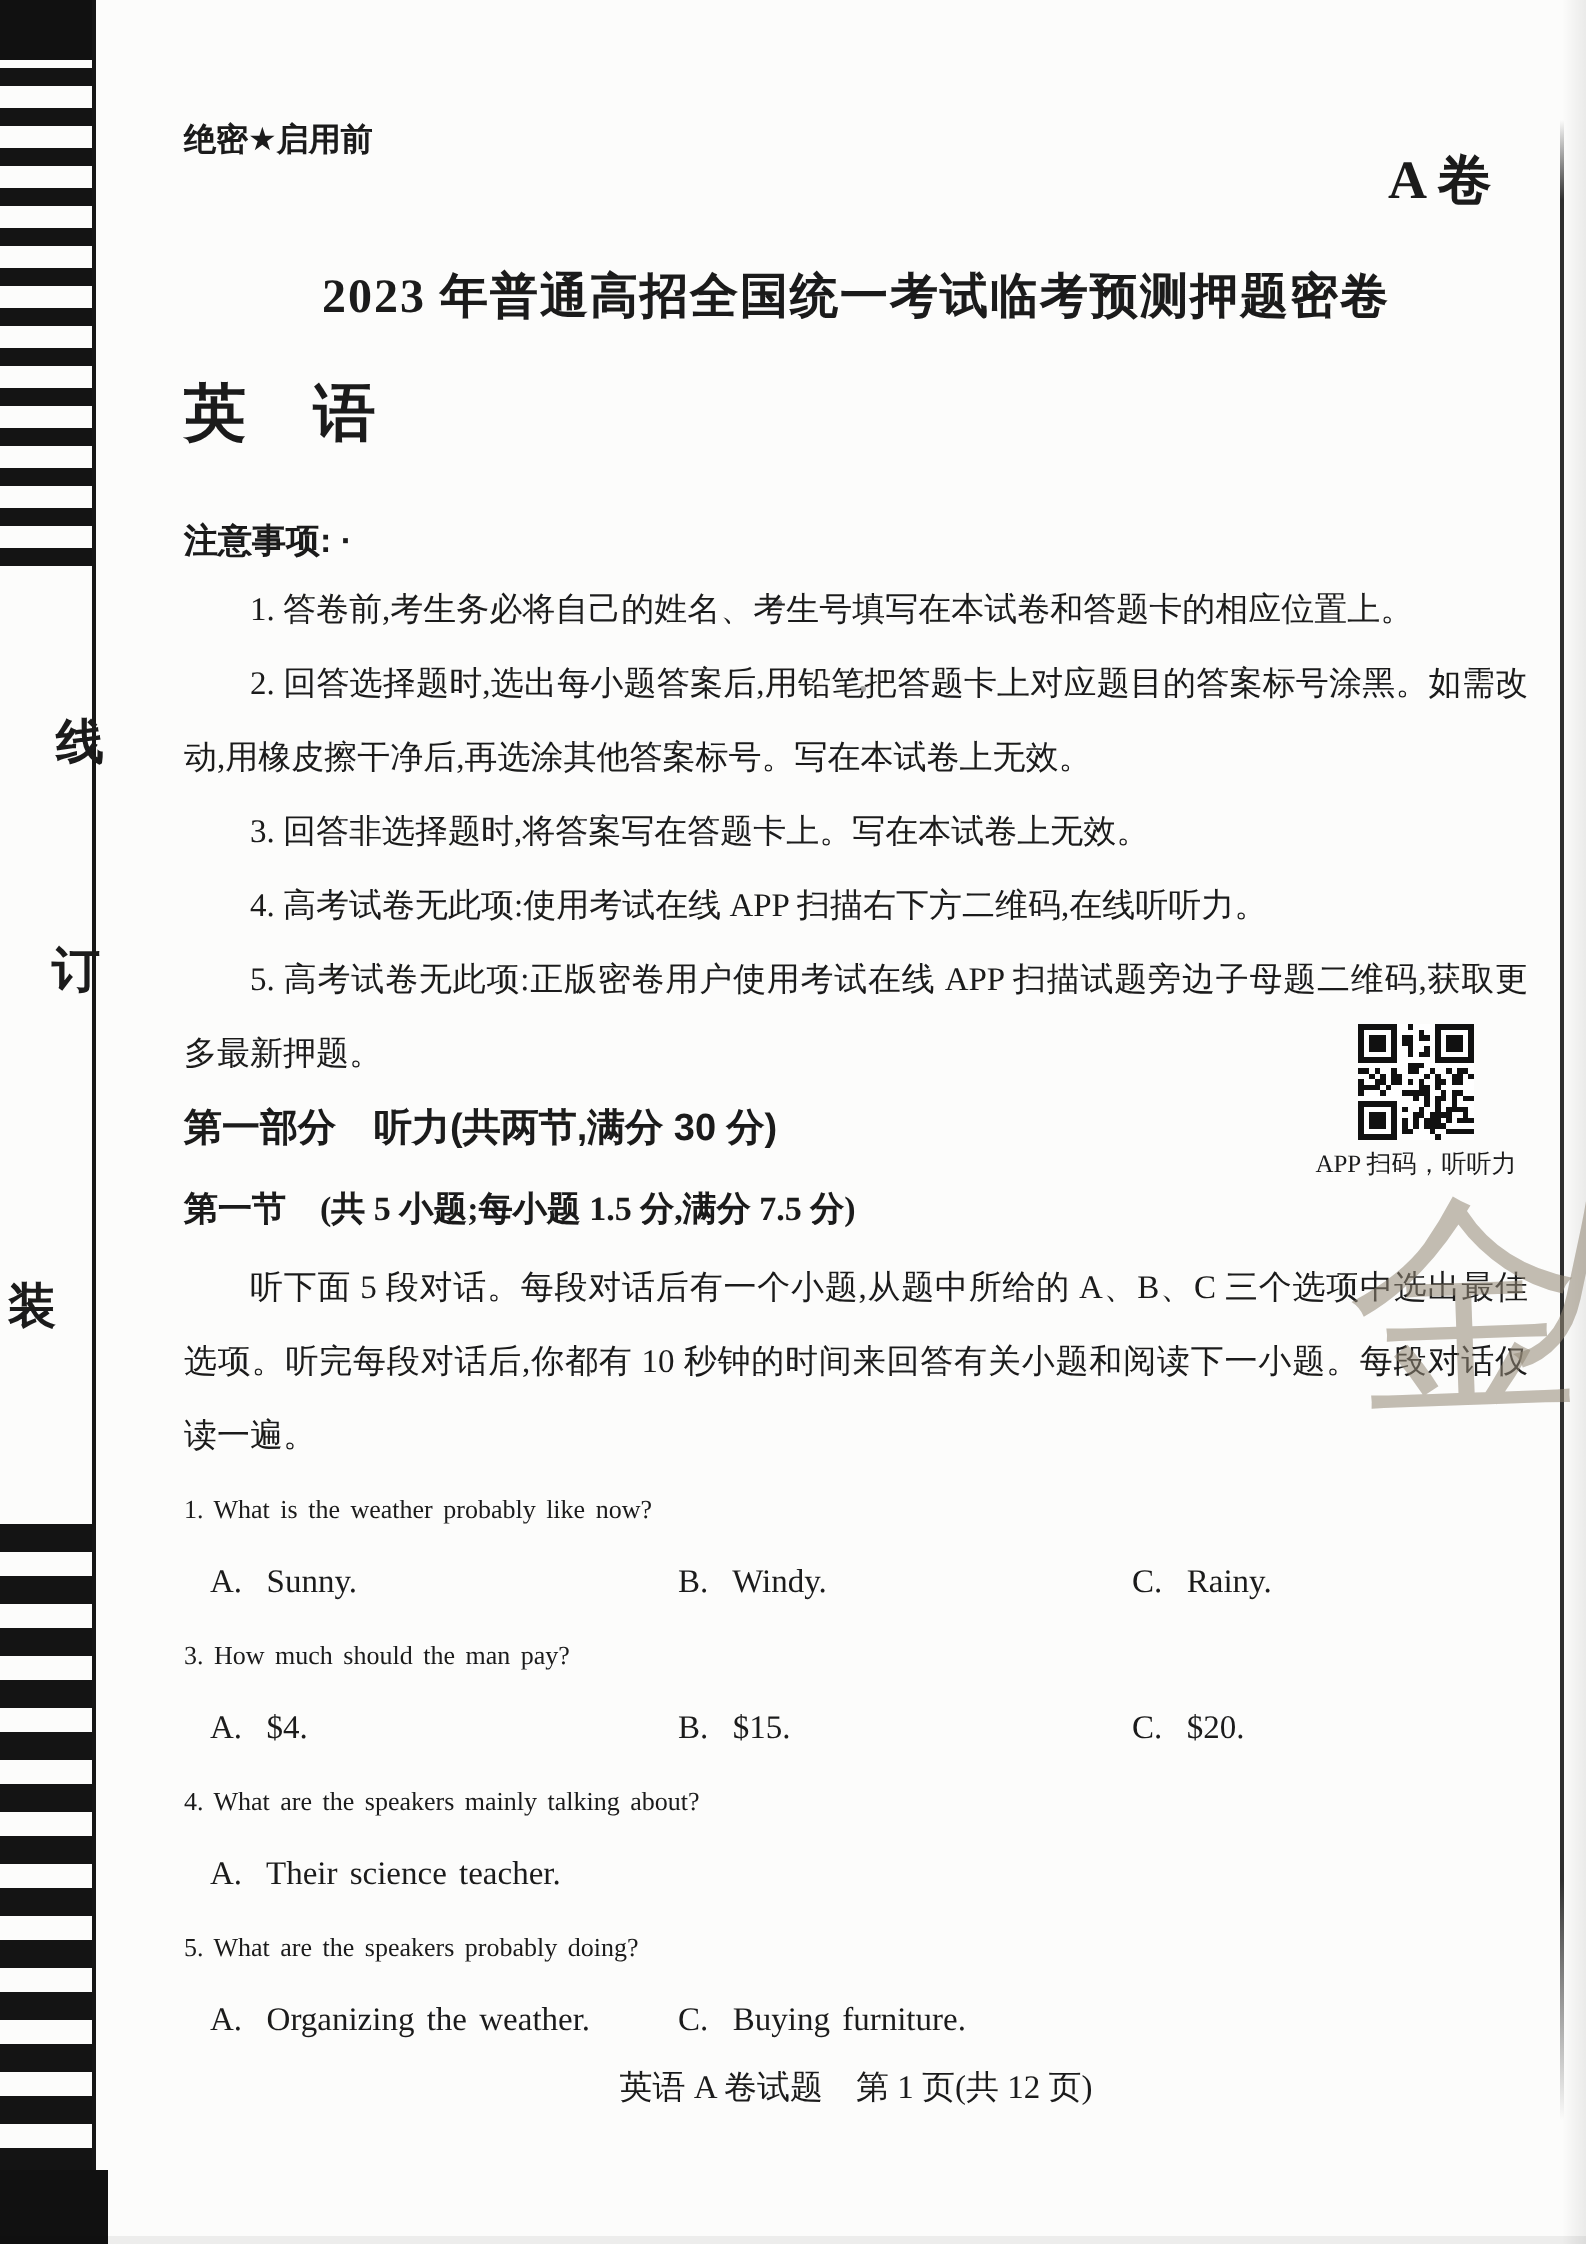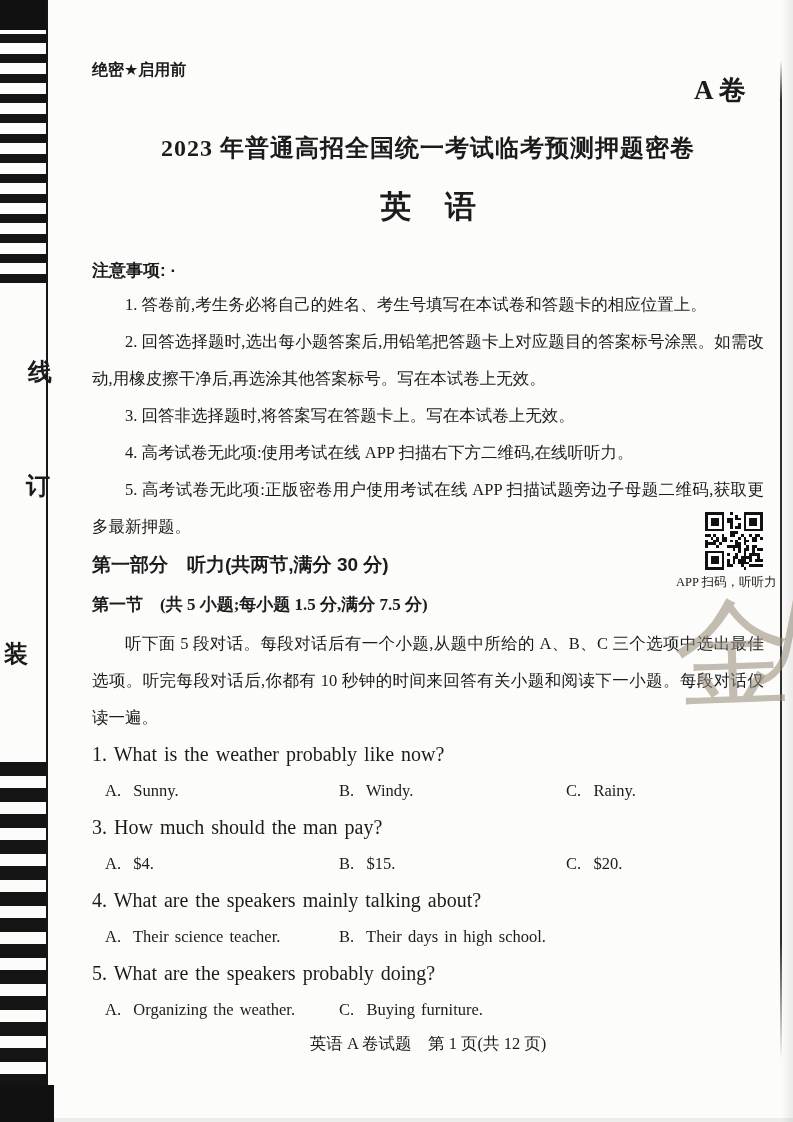--- a/index.html
+++ b/index.html
@@ -32,39 +32,39 @@
     background:linear-gradient(to right,rgba(0,0,0,0),rgba(0,0,0,0.07));}
   .bottom-shade{position:absolute;left:0;bottom:0;width:793px;height:4px;background:rgba(0,0,0,0.06);}
   
   .classification{position:absolute;left:92px;top:60px;
     font-family:"Liberation Sans","DejaVu Sans",sans-serif;font-weight:bold;font-size:16px;text-align:right;}
   .paper-label{position:absolute;left:694px;top:72px;font-size:27px;font-weight:bold;
     font-family:Liberation Serif, serif;}
   .exam-title{position:absolute;left:92px;top:132px;width:672px;margin:0;
     text-align:center;font-size:24px;font-weight:bold;letter-spacing:1px;}
   .subject-title{position:absolute;left:92px;top:186px;width:672px;margin:0;
-    text-align:center;font-size:31px;font-weight:bold;word-spacing:26px;}
+    font-size:31px;font-weight:bold;word-spacing:26px;}
   
   .content{position:absolute;left:92px;top:256px;width:672px;}
   .notices-heading{font-family:"Liberation Sans","DejaVu Sans",sans-serif;
     font-weight:bold;font-size:17px;line-height:30px;}
   .notice{margin:0;font-size:16.5px;line-height:37px;text-indent:2em;text-align:justify;}
   .part-heading{font-family:"Liberation Sans","DejaVu Sans",sans-serif;
     font-weight:bold;font-size:19px;line-height:40px;}
   .section-heading{font-weight:bold;font-size:17px;line-height:40px;}
   .instructions{margin:0;font-size:16.5px;line-height:37px;text-indent:2em;text-align:justify;}
-  .q-line{margin:0;font-size:20px;line-height:37px;word-spacing:2px;}
+  .q-line{margin:0;font-size:13px;line-height:37px;word-spacing:2px;}
   .opts{display:flex;padding-left:13px;font-size:16.5px;line-height:36px;word-spacing:2px;}
   .opt{white-space:pre;}
   .opt.a{width:234px;}
   .opt.b{width:227px;}
   .opt.c{flex:1;}
   .footer-line{margin:0;text-align:center;font-size:16.5px;line-height:30px;margin-top:1px;}
   
-  .qr-block{position:absolute;left:676px;top:512px;width:116px;}
+  .qr-block{position:absolute;left:650px;top:512px;width:116px;text-align:center;}
   .qr-block svg{display:block;margin:0 auto;shape-rendering:crispEdges;background:#fff;}
   .qr-caption{font-size:12.5px;margin-top:4px;font-family:"Liberation Serif","DejaVu Serif",serif;}
   
   .watermark{position:absolute;left:674px;top:596px;z-index:2;pointer-events:none;
     font-size:118px;line-height:1;color:rgba(146,134,116,0.55);transform:rotate(-2deg);
     font-family:"Liberation Serif","DejaVu Serif",serif;}
   .watermark-stroke{position:absolute;left:756px;top:602px;z-index:2;pointer-events:none;
     font-size:94px;line-height:1;color:rgba(146,134,116,0.55);transform:rotate(12deg);}
   
   .speck1{position:absolute;left:388px;top:300px;width:3px;height:3px;border-radius:50%;background:rgba(0,0,0,0.45);}
@@ -124,21 +124,20 @@
         <span class="opt a">A.  $4.</span>
         <span class="opt b">B.  $15.</span>
         <span class="opt c">C.  $20.</span>
       </div>
     </div>
 
     <div>
       <p class="q-line">4. What are the speakers mainly talking about?</p>
       <div class="opts">
         <span class="opt a">A.  Their science teacher.</span>
-        <span class="opt b">B.  Their days in high school.</span>
       </div>
     </div>
 
     <div>
       <p class="q-line">5. What are the speakers probably doing?</p>
       <div class="opts">
         <span class="opt a">A.  Organizing the weather.</span>
         <span class="opt c">C.  Buying furniture.</span>
       </div>
     </div>

